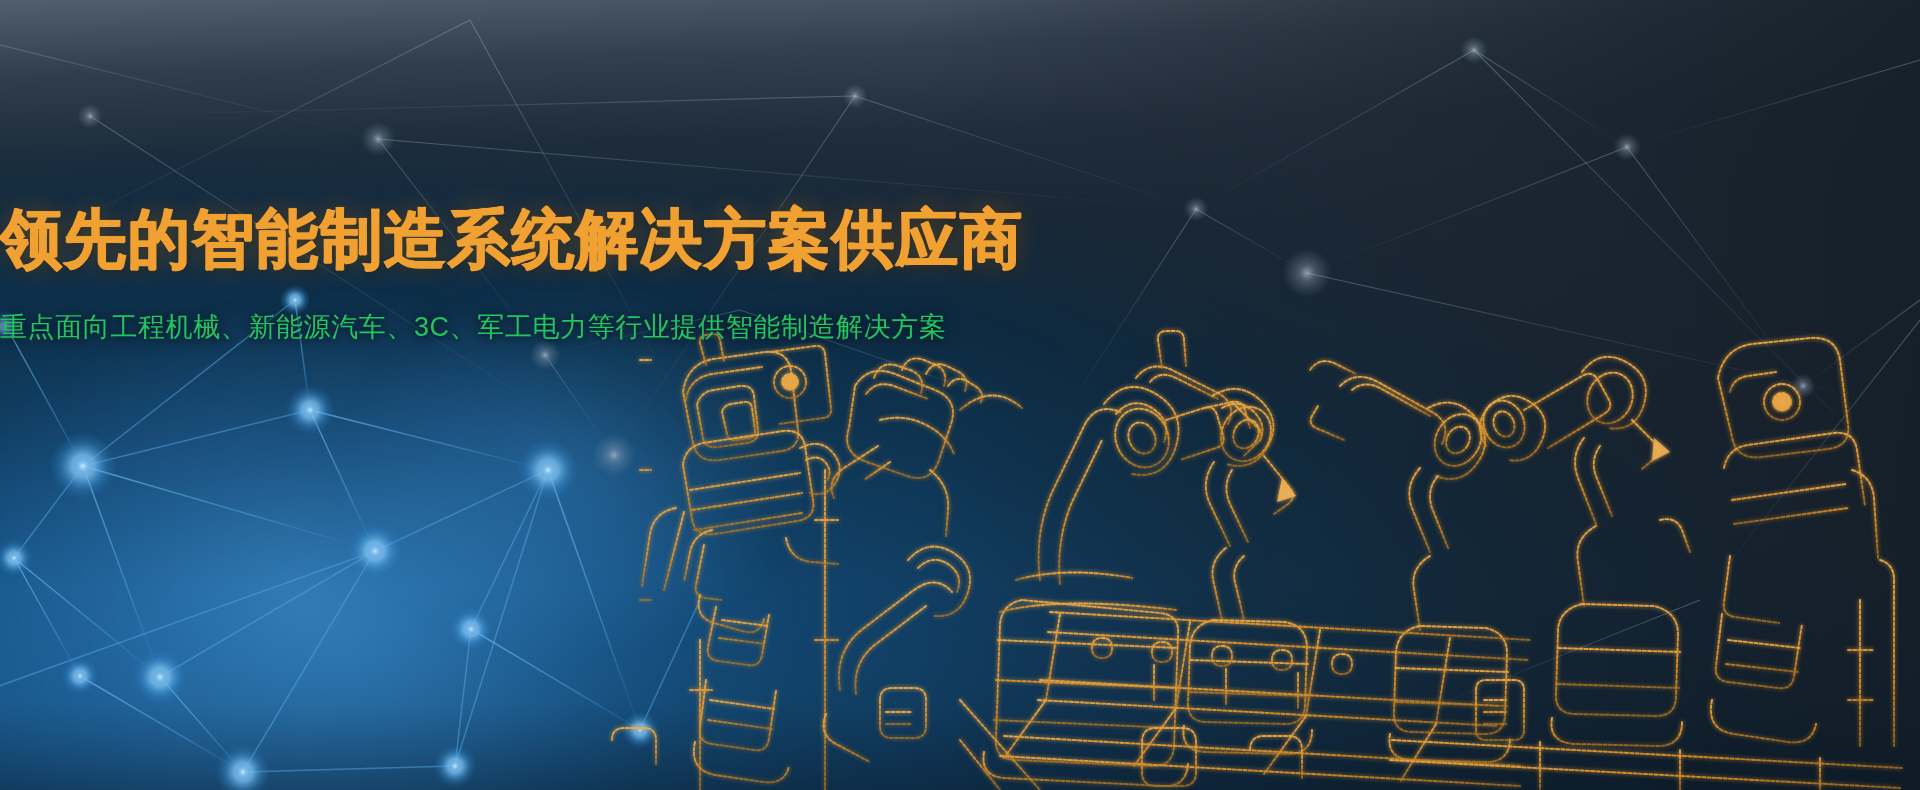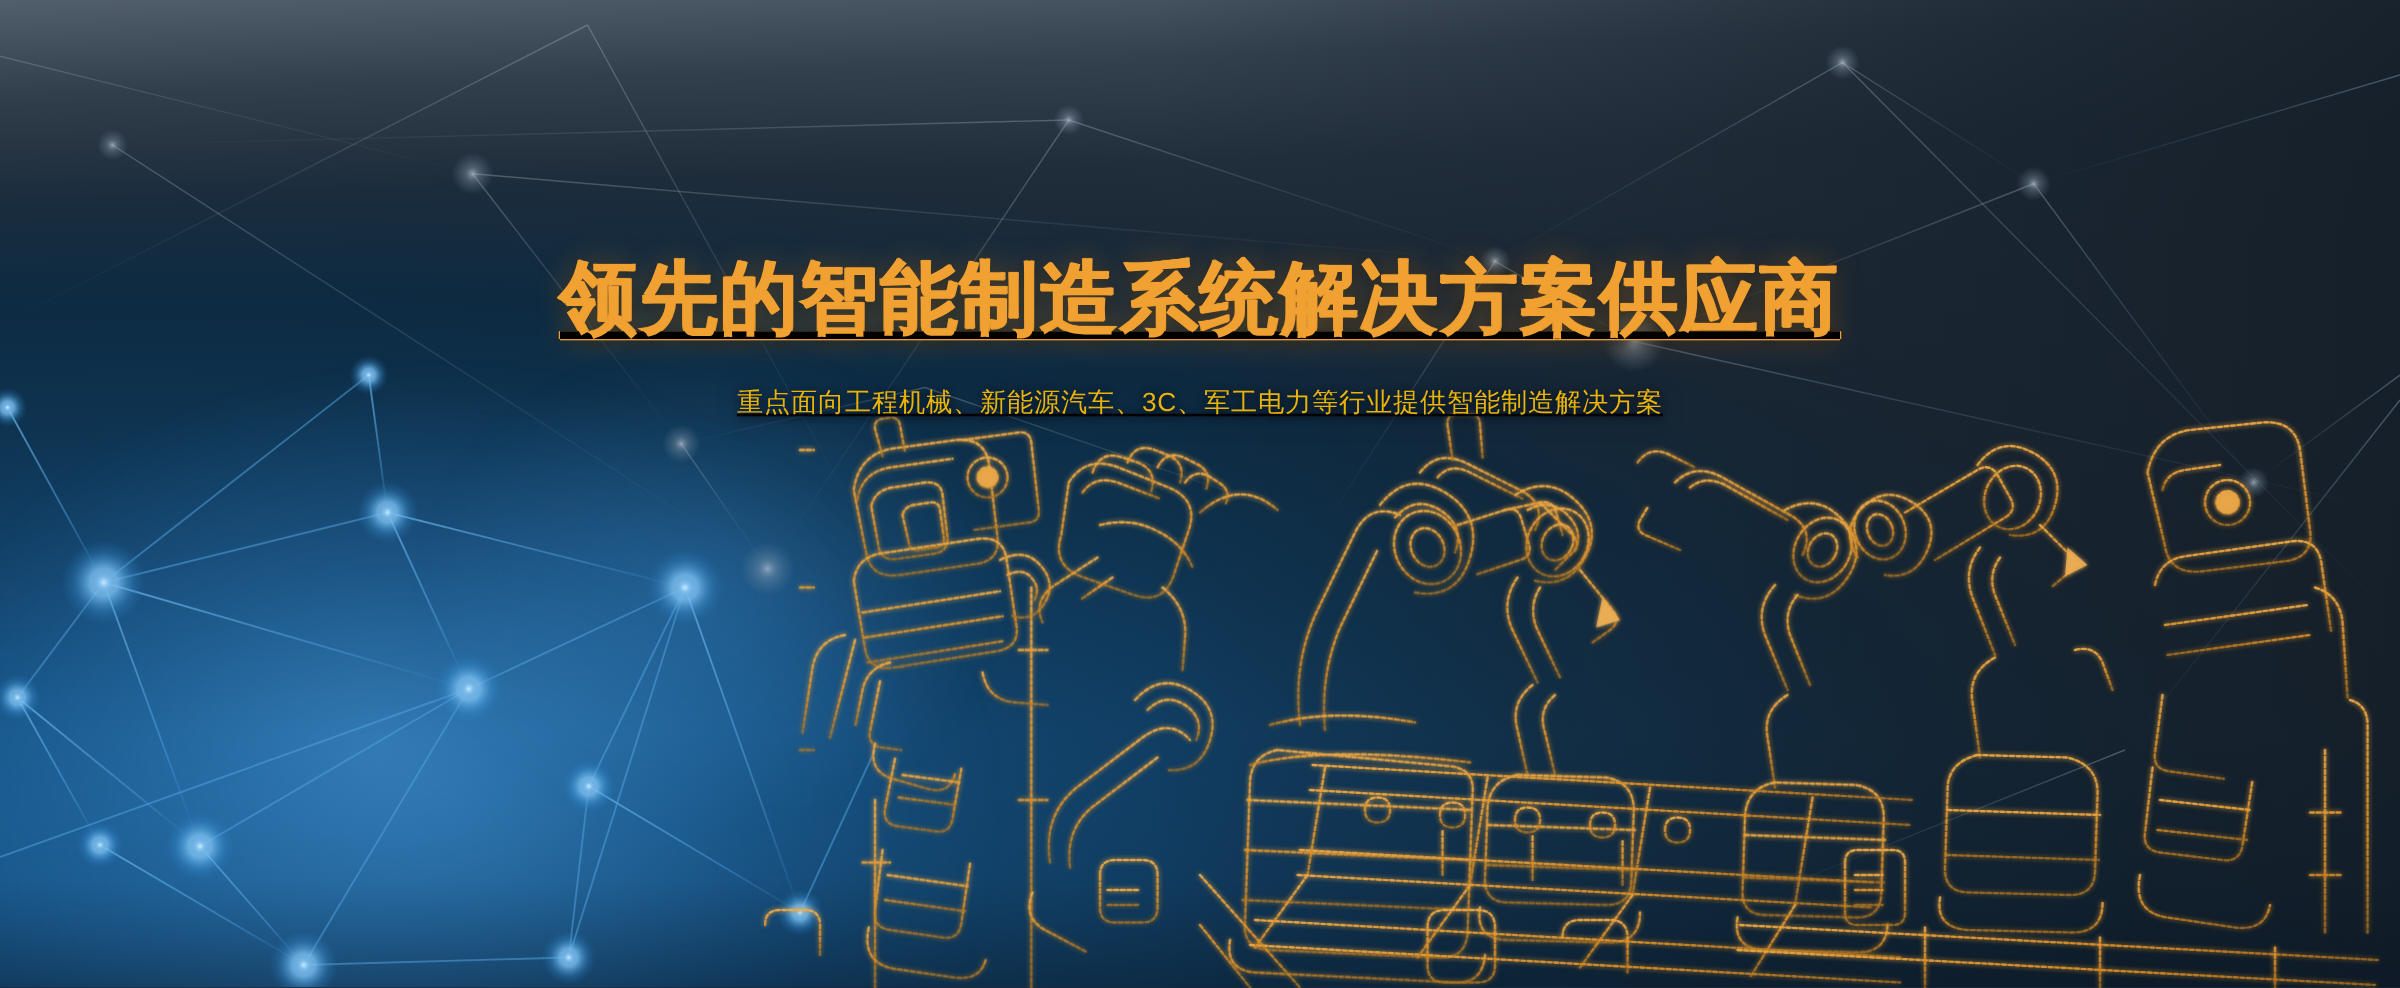--- a/index.html
+++ b/index.html
@@ -46,48 +46,46 @@
 
   
   .layer{position:absolute; inset:0; width:1920px; height:790px;}
   .layer.mesh-soft{opacity:.95;}
   .layer.robots{opacity:.96;}
 
   
   .hero-copy{
     position:absolute;
     left:0; right:0; top:206px;
-    text-align:center;
     z-index:8;
-    text-decoration:underline;
   }
   .hero-title{
     margin:0;
     font-size:62px;
     line-height:1.08;
     font-weight:700;
     letter-spacing:2px;
     color:#f0a132;
     font-family:"DejaVu Sans","Liberation Sans",sans-serif;
     text-shadow:
       0 0 1px #f0a132,
       1px 0 0 #f0a132,
       -1px 0 0 #f0a132,
       0 1px 0 #f0a132,
       0 0 22px rgba(222,132,20,.40),
       0 3px 10px rgba(6,18,30,.55);
     transform:scaleY(1.04);
   }
   .hero-sub{
     margin:34px 0 1px 0;
-    font-size:21px;
+    font-size:27px;
     line-height:1.5;
     font-weight:400;
     letter-spacing:.6px;
-    color:#eab308;
+    color:#22c55e;
     text-shadow:0 1px 7px rgba(6,20,34,.85), 0 0 18px rgba(8,26,44,.6);
   }
 </style>
 </head>
 <body>
 
 <div class="banner">
 
   <div class="bg-base"></div>
   <div class="bg-topsheen"></div>

